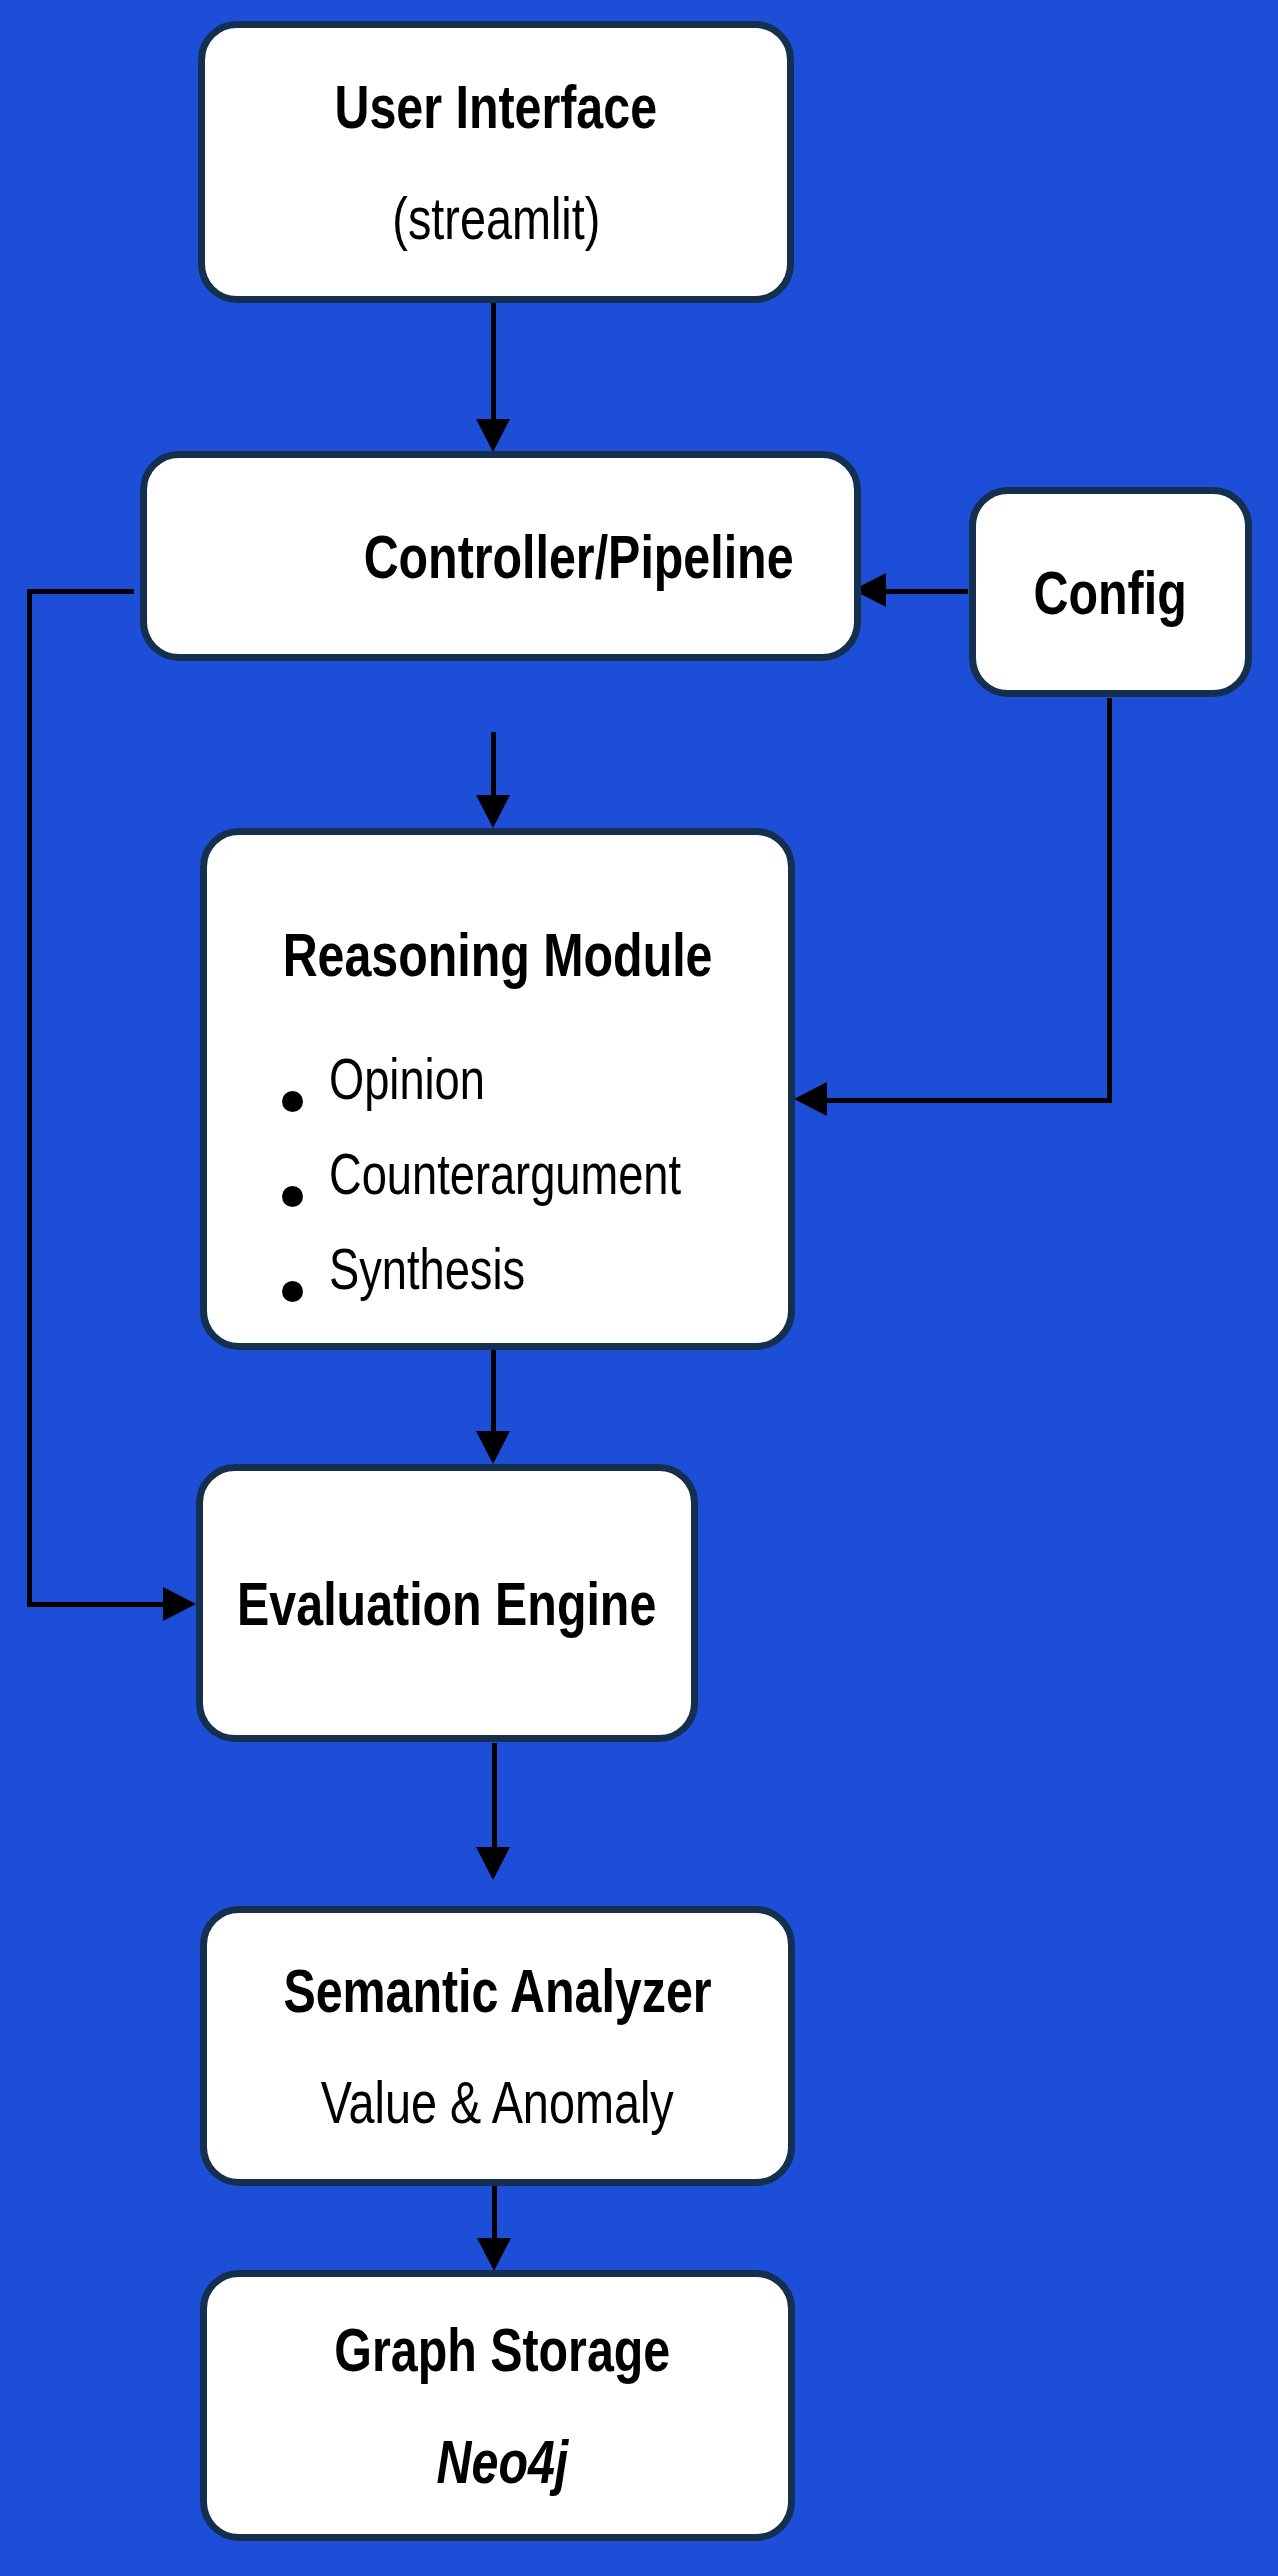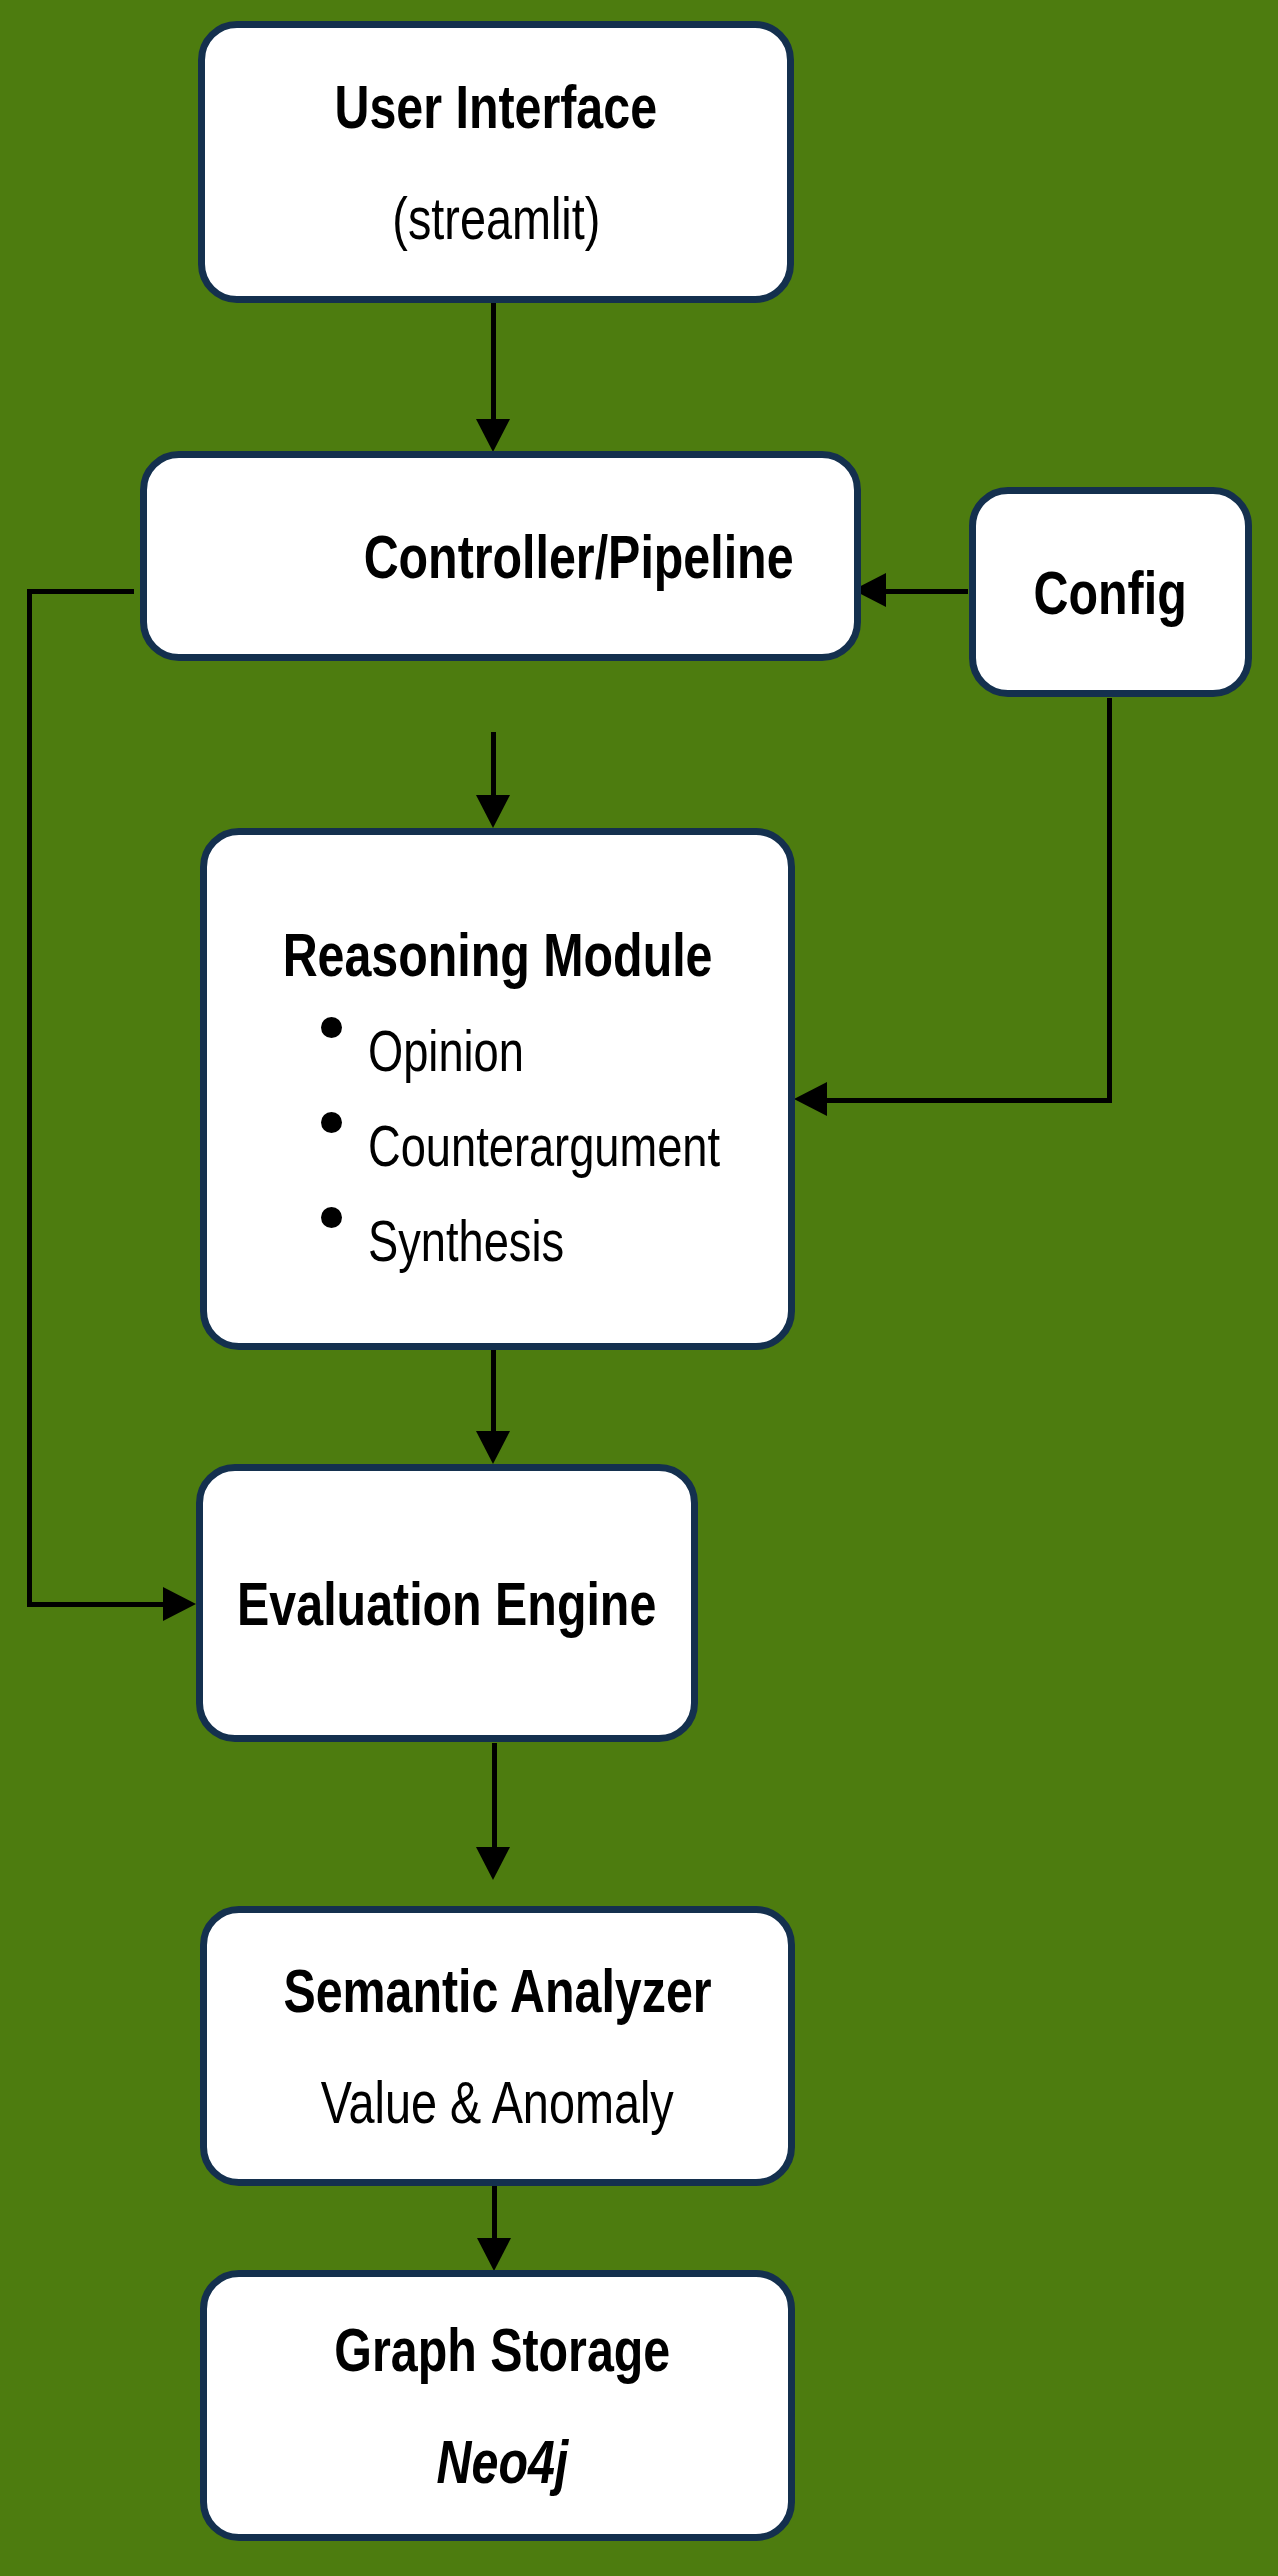--- a/index.html
+++ b/index.html
@@ -1,19 +1,19 @@
 <!DOCTYPE html>
 <html style="font-size:11px"><head>
 <meta charset="utf-8">
 <style>
   html,body{margin:0;padding:0;background:#ffffff;}
   #canvas{
     position:relative;
     width:1279px;height:2576px;
-    background:#4d7c0f;
+    background:#1d4ed8;
     font-family:"Liberation Sans", sans-serif;
     color:#000;
     overflow:hidden;
   }
   .node{
     position:absolute;
     background:#fff;
     border:7px solid #14304E;
     border-radius:39px;
     box-sizing:border-box;
@@ -52,22 +52,22 @@
   #reasoning-node .rm-title{
     height:101px;
     display:flex;align-items:center;justify-content:center;
   }
   .bullet-list{
     list-style:none;margin:0;padding:0;
   }
   .bullet-item{
     height:95px;
     display:flex;
-    align-items:flex-start;
-    padding-left:114px;
+    align-items:flex-end;
+    padding-left:75px;
   }
   .bullet-dot{
     width:21px;height:21px;border-radius:50%;
     background:#000;
     margin-right:26px;
     flex:0 0 auto;
   }
   .bullet-text{
     font-weight:400;font-size:58px;white-space:nowrap;
     display:inline-block;

